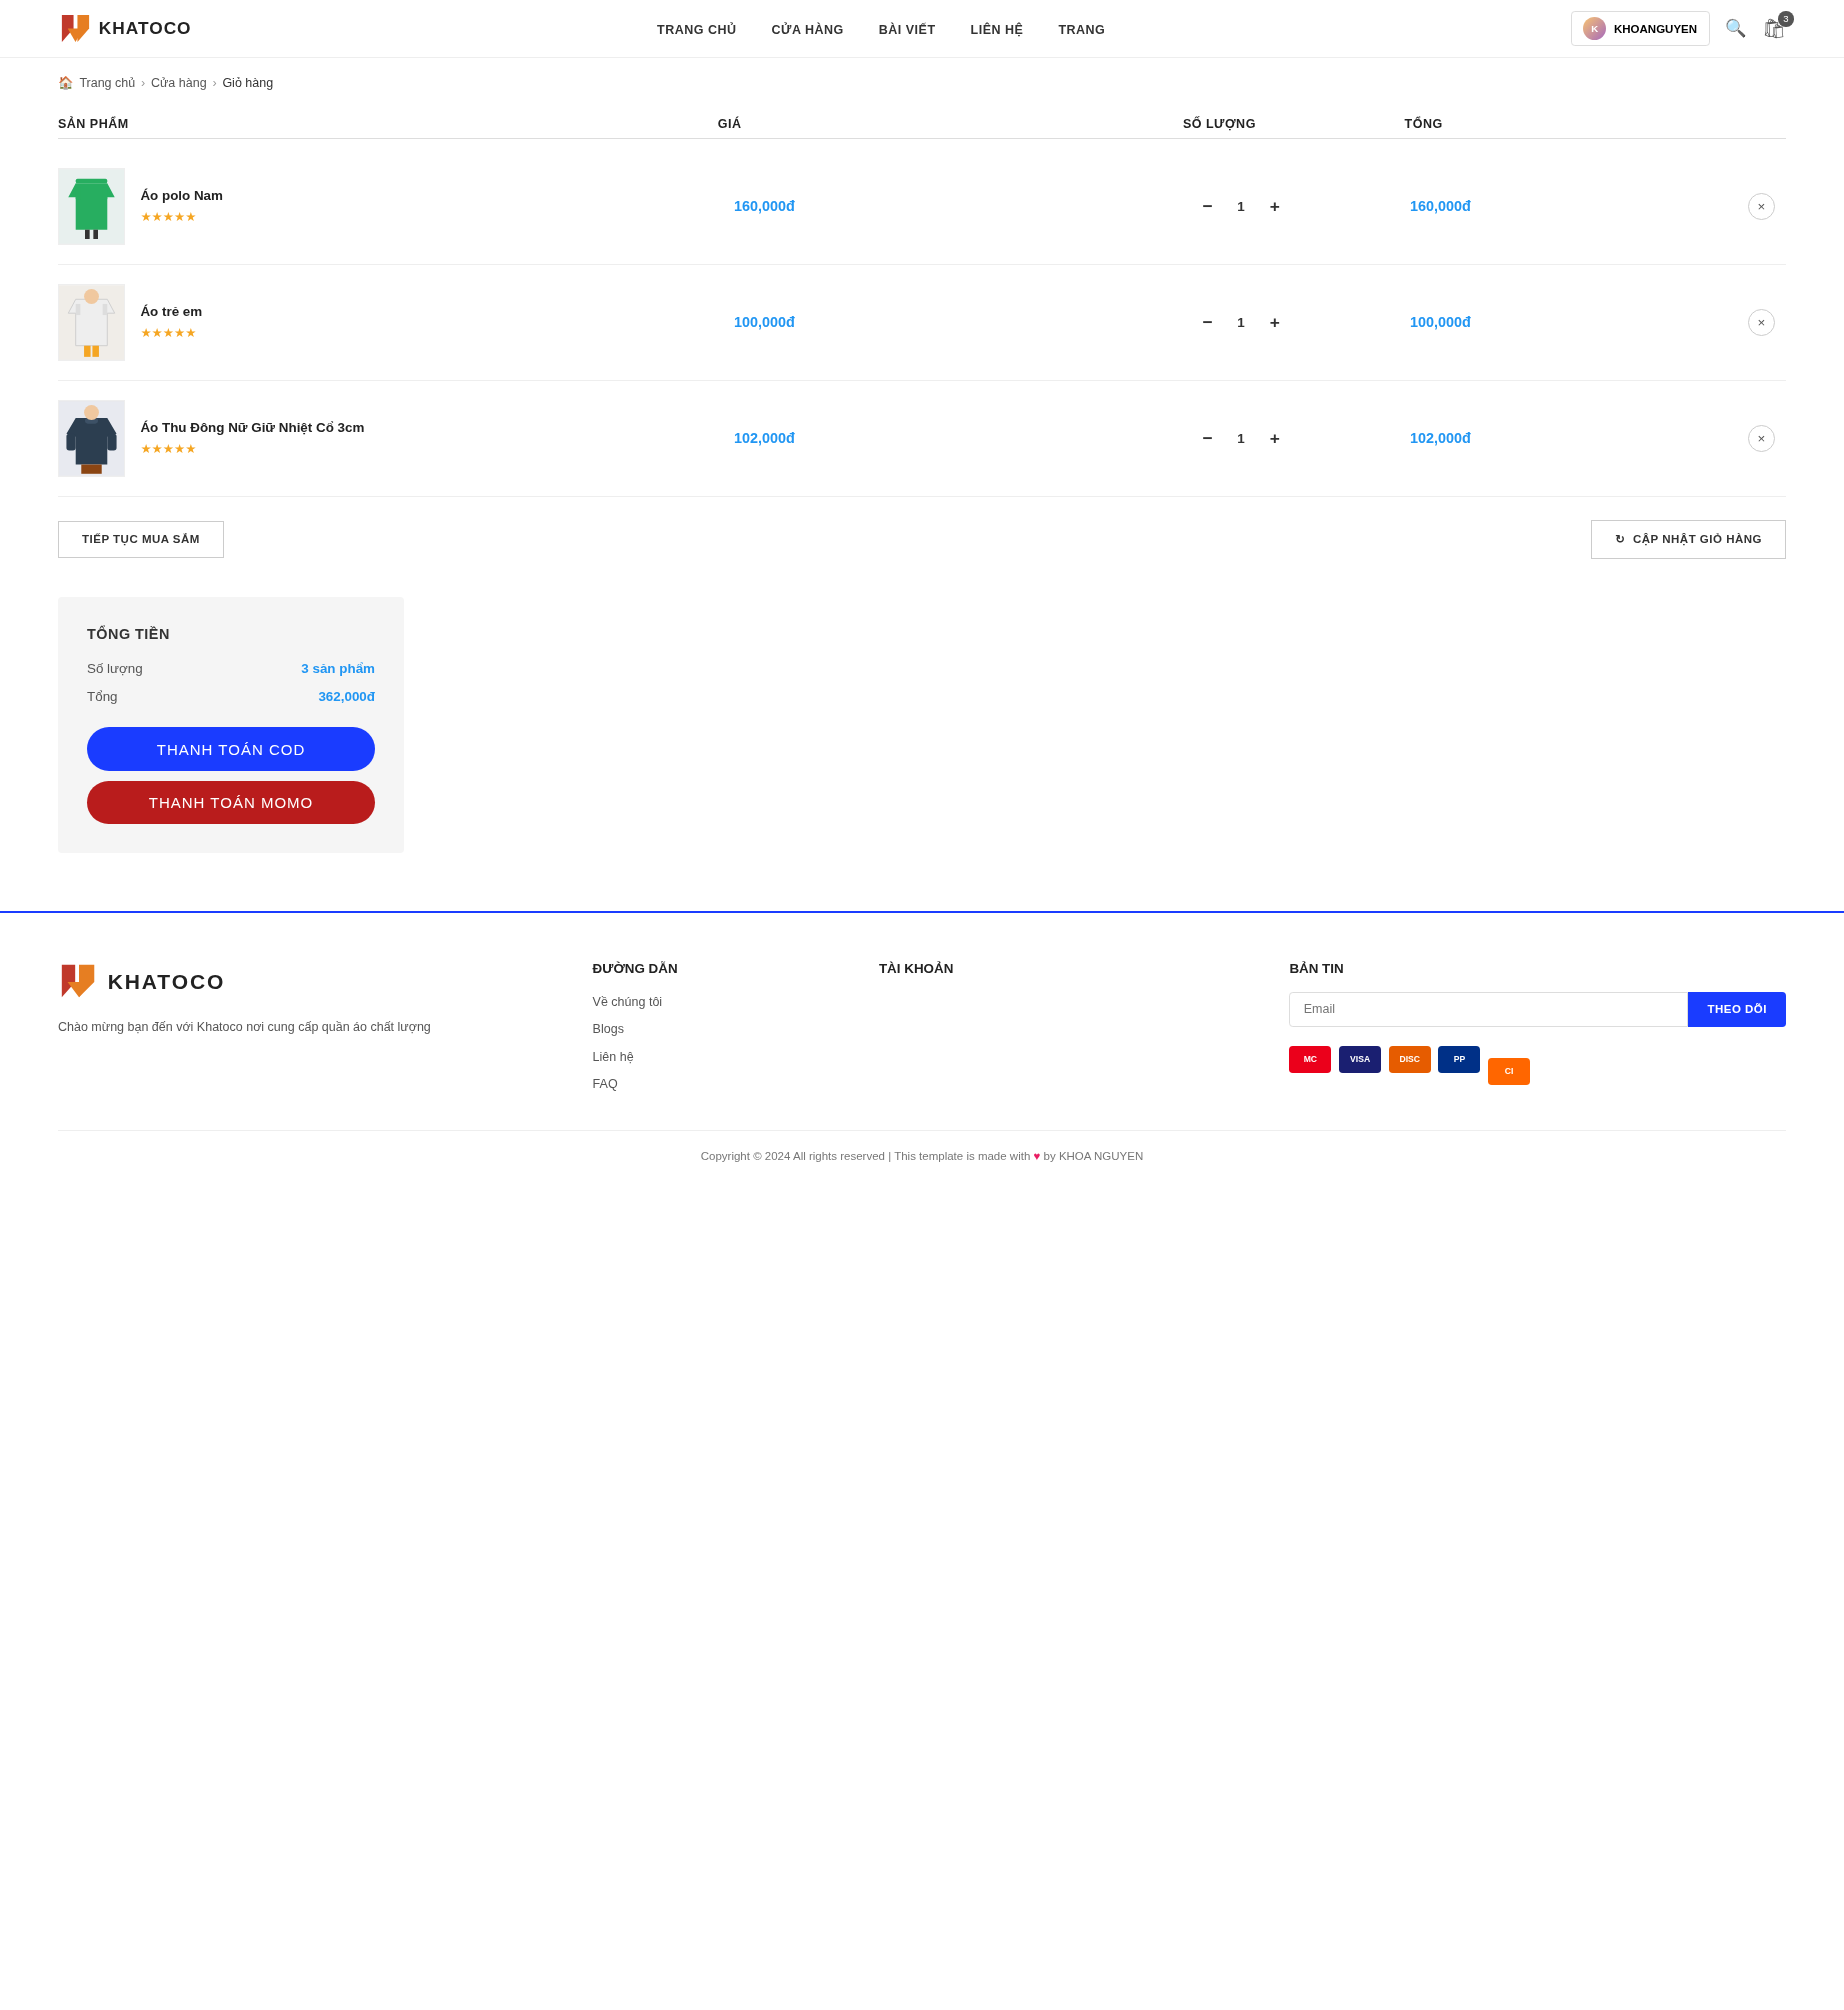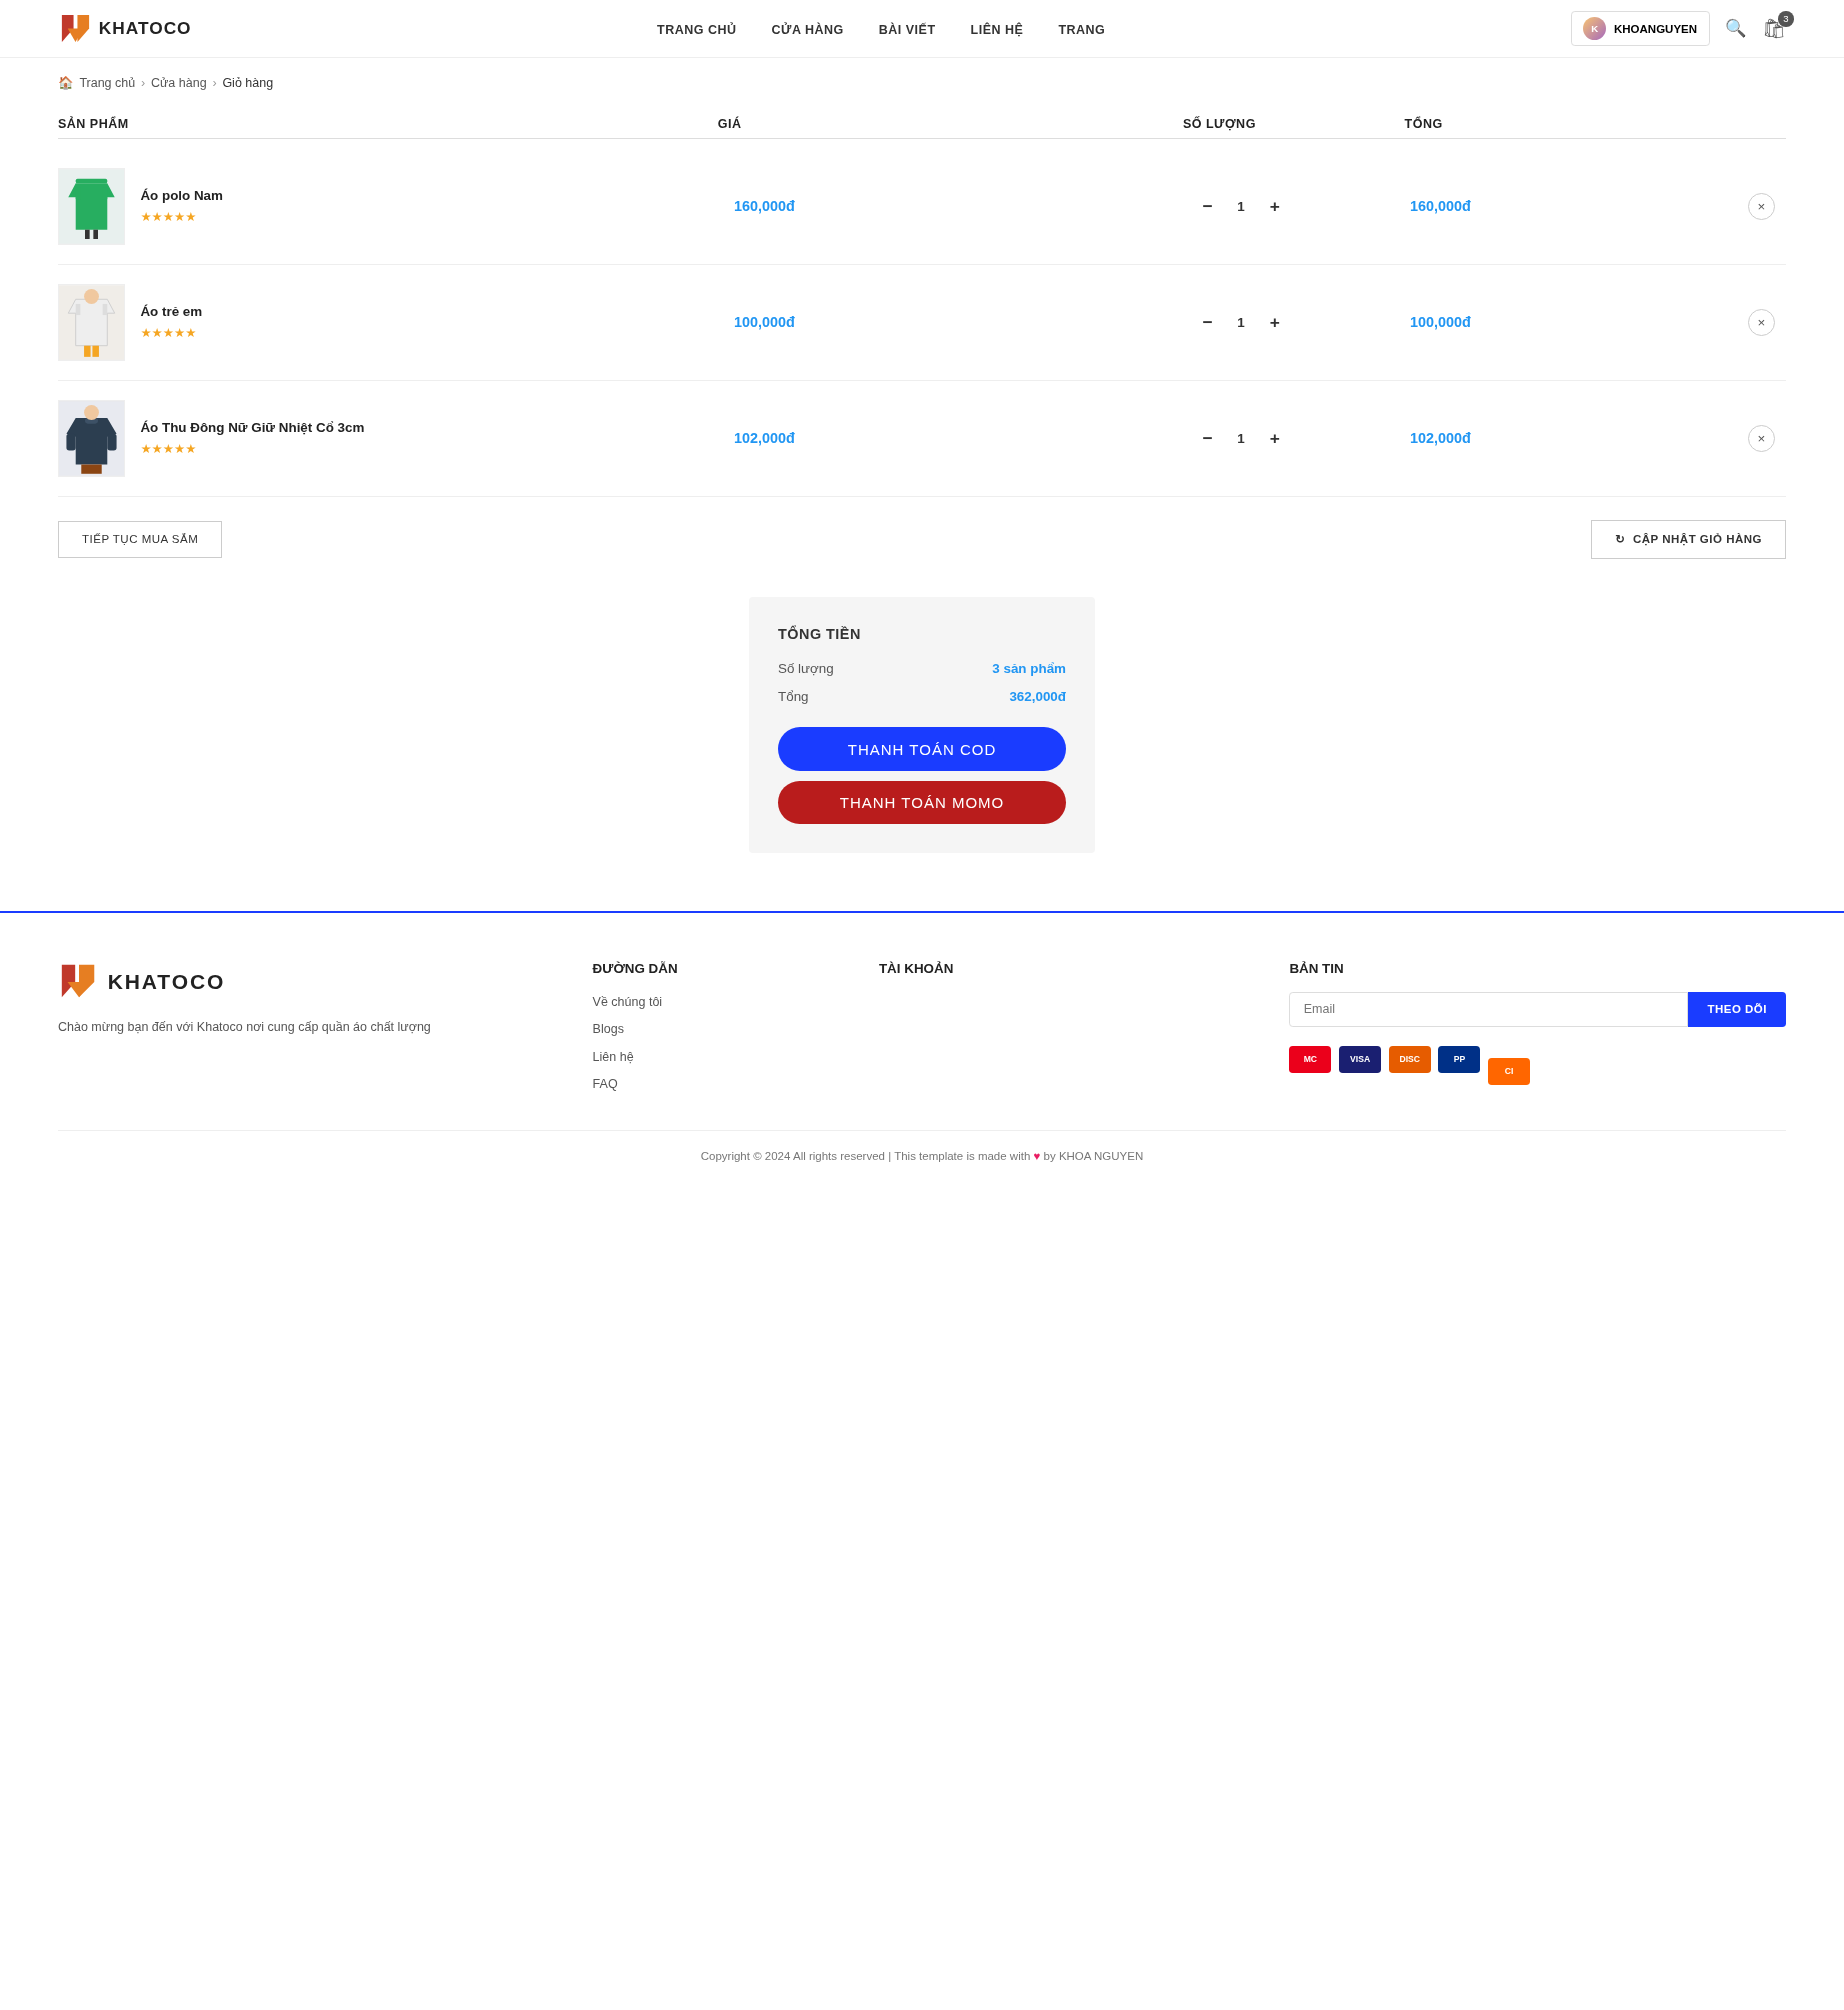--- a/index.html
+++ b/index.html
@@ -221,21 +221,21 @@
       display: flex;
       justify-content: space-between;
       align-items: center;
       margin-top: 23px;
     }
     .continue-btn {
       border: 1px solid #ccc;
       background: #fff;
       padding: 11.5px 23px;
       font-size: 11.5px;
-      font-weight: 400;
+      font-weight: 700;
       letter-spacing: 0.5px;
       cursor: pointer;
       color: #333;
     }
     .update-btn {
       border: 1px solid #ccc;
       background: #fff;
       padding: 11.5px 23px;
       font-size: 11.5px;
       font-weight: 700;
@@ -243,21 +243,21 @@
       cursor: pointer;
       color: #333;
       display: flex;
       align-items: center;
       gap: 7.7px;
     }
 
     
     .total-section {
       display: flex;
-      justify-content: center;
+      justify-content: flex-start;
       margin-top: 38px;
     }
     .total-box {
       background: #f5f5f5;
       padding: 29px;
       width: 346px;
       border-radius: 3.8px;
     }
     .total-title {
       font-size: 14.4px;

